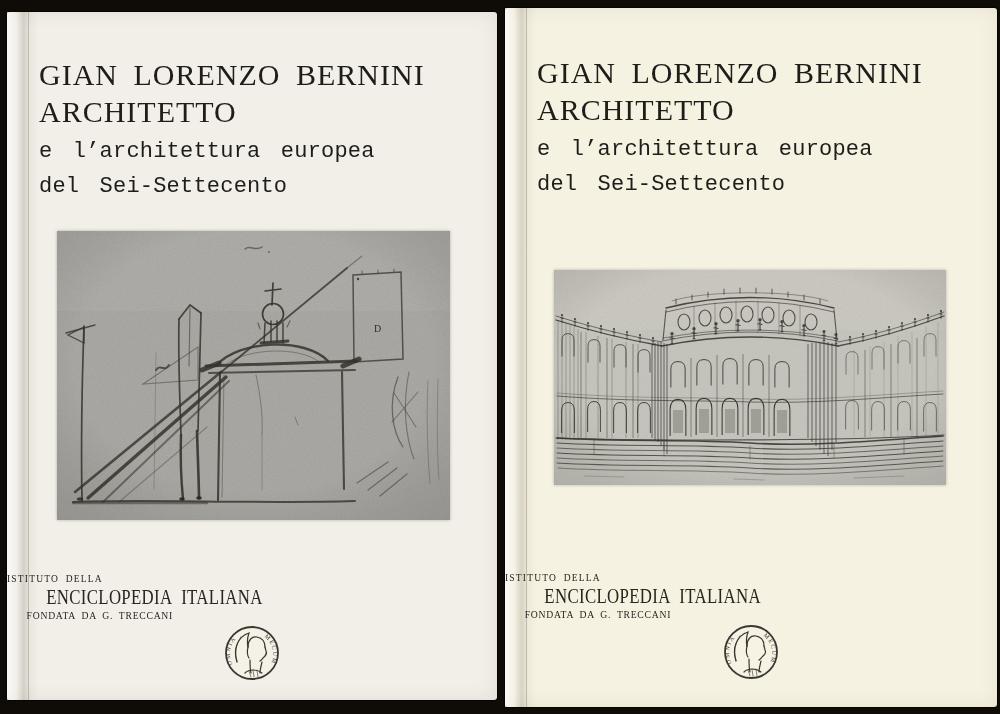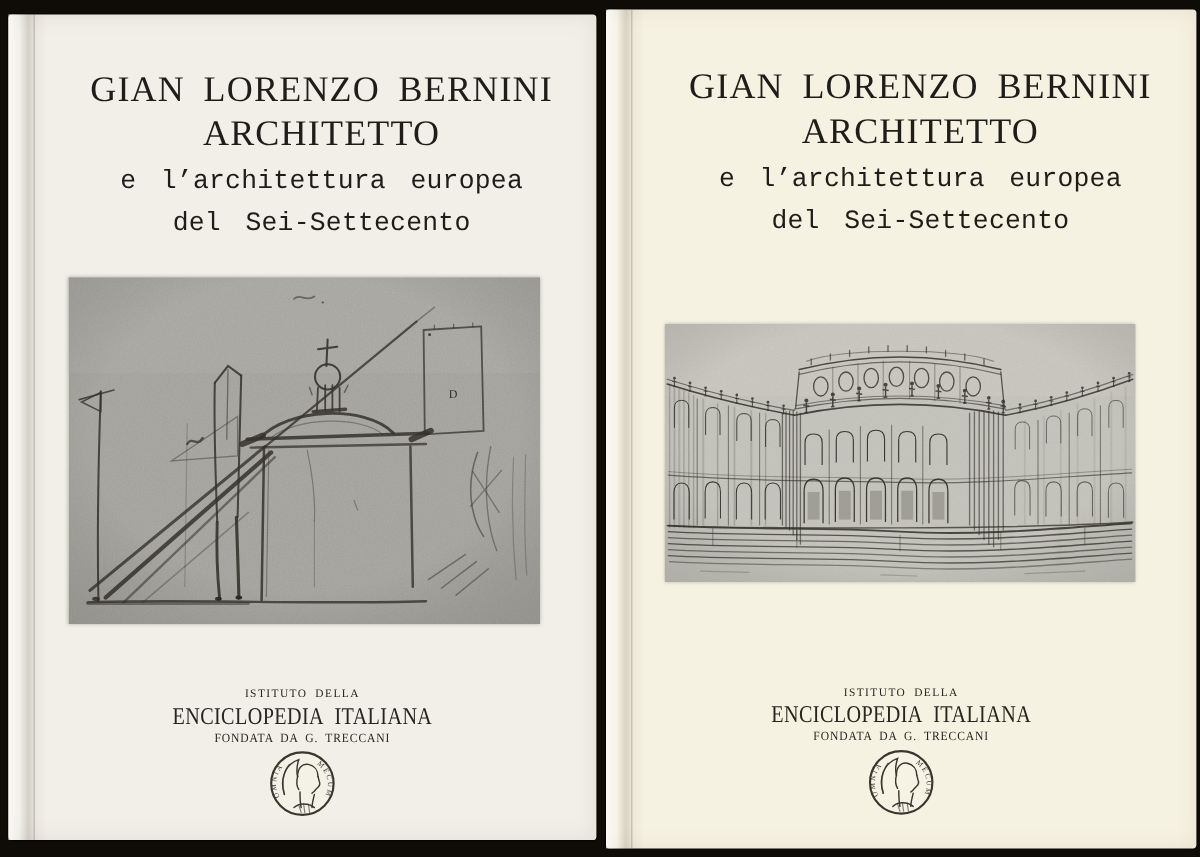--- a/index.html
+++ b/index.html
@@ -17,29 +17,29 @@
   .spine{
     position:absolute;left:0;top:0;bottom:0;width:32px;pointer-events:none;
     background:linear-gradient(90deg,
       rgba(255,255,255,.75) 0%, rgba(255,255,255,.25) 28%,
       rgba(110,102,84,.22) 52%, rgba(110,102,84,.06) 72%, rgba(110,102,84,0) 100%);
   }
   .spine::after{
     content:"";position:absolute;left:21px;top:0;bottom:0;width:1px;
     background:rgba(90,84,68,.28);
   }
-  .title-block{position:absolute;left:0;right:0;top:44px;text-align:center;color:var(--ink,#1e1d1a);padding-left:32px;}
+  .title-block{position:absolute;left:0;right:0;top:44px;color:var(--ink,#1e1d1a);padding-left:32px;}
   .book-right .title-block{top:46px;}
   .title-main{font-size:30px;line-height:37px;letter-spacing:1px;word-spacing:7px;white-space:nowrap;}
   .title-sub{font-size:22px;line-height:26px;letter-spacing:.2px;word-spacing:7px;margin-top:9px;white-space:nowrap;font-family:Liberation Mono, monospace;}
   .plate{position:absolute;box-shadow:0 0 3px rgba(60,55,45,.35);}
   .plate-left{left:50px;top:219px;width:393px;height:289px;}
   .plate-right{left:49px;top:262px;width:392px;height:215px;}
   .plate svg{display:block;width:100%;height:100%;}
-  .publisher-block{position:absolute;left:0;right:0;top:561px;text-align:center;color:#27251f;}
+  .publisher-block{position:absolute;left:0;right:0;top:561px;color:#27251f;}
   .book-right .publisher-block{top:564px;}
   .pub-line1{font-size:9.5px;line-height:12px;letter-spacing:1.2px;word-spacing:3px;}
   .pub-line2{font-size:20px;line-height:21px;letter-spacing:.4px;word-spacing:6px;margin-top:2px;transform:scaleX(.84);transform-origin:center;}
   .pub-line3{font-size:10.5px;line-height:12px;letter-spacing:.8px;word-spacing:3px;margin-top:2px;transform:scaleX(.92);transform-origin:center;}
   .logo{width:56px;height:56px;margin:3px auto 0;}
   .logo svg{display:block;width:100%;height:100%;}
 </style>
 </head>
 <body>
 

